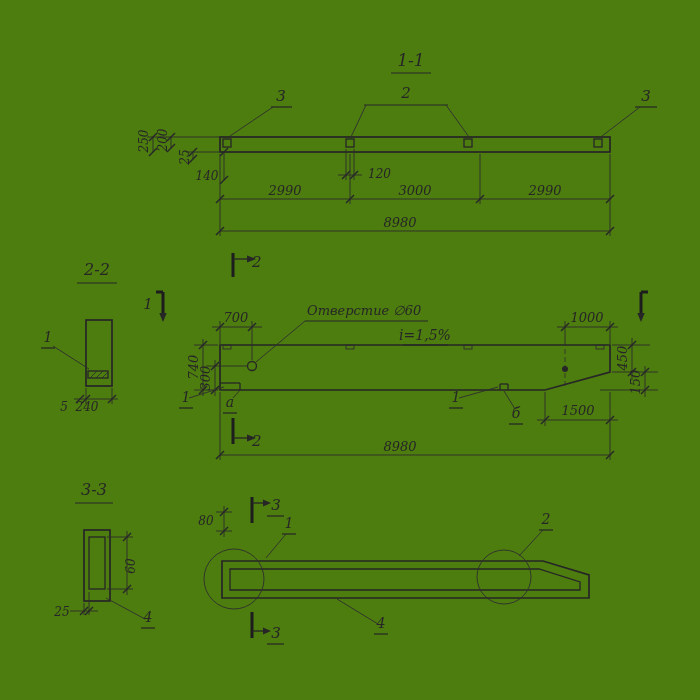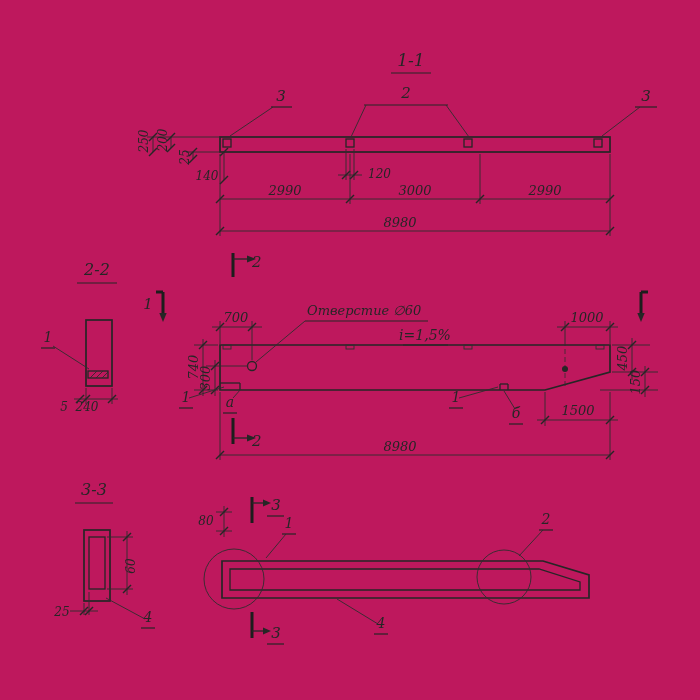--- a/index.html
+++ b/index.html
@@ -1,16 +1,16 @@
 <!DOCTYPE html>
 <html><head>
 <meta charset="utf-8">
 <style>
   html,body{margin:0;padding:0;background:#e9e9e9;}
-  .stage{width:700px;height:700px;background:#be185d;position:relative;overflow:hidden;
+  .stage{width:700px;height:700px;background:#4d7c0f;position:relative;overflow:hidden;
          font-family:"DejaVu Serif",serif;}
   svg{display:block;}
   text{fill:#262626;font-style:italic;font-family:"DejaVu Serif",serif;}
   .t17{font-size:17px;} .t16{font-size:16px;} .t15{font-size:15px;}
   .t14{font-size:14px;} .t13{font-size:13px;} .t12{font-size:12px;}
   .ol{stroke:#262626;stroke-width:1.7;fill:none;}
   .med{stroke:#262626;stroke-width:1.3;fill:none;}
   .thin{stroke:#2e2e2e;stroke-width:0.9;fill:none;}
   .tick{stroke:#262626;stroke-width:1.5;}
   .ul{stroke:#262626;stroke-width:1.2;}

